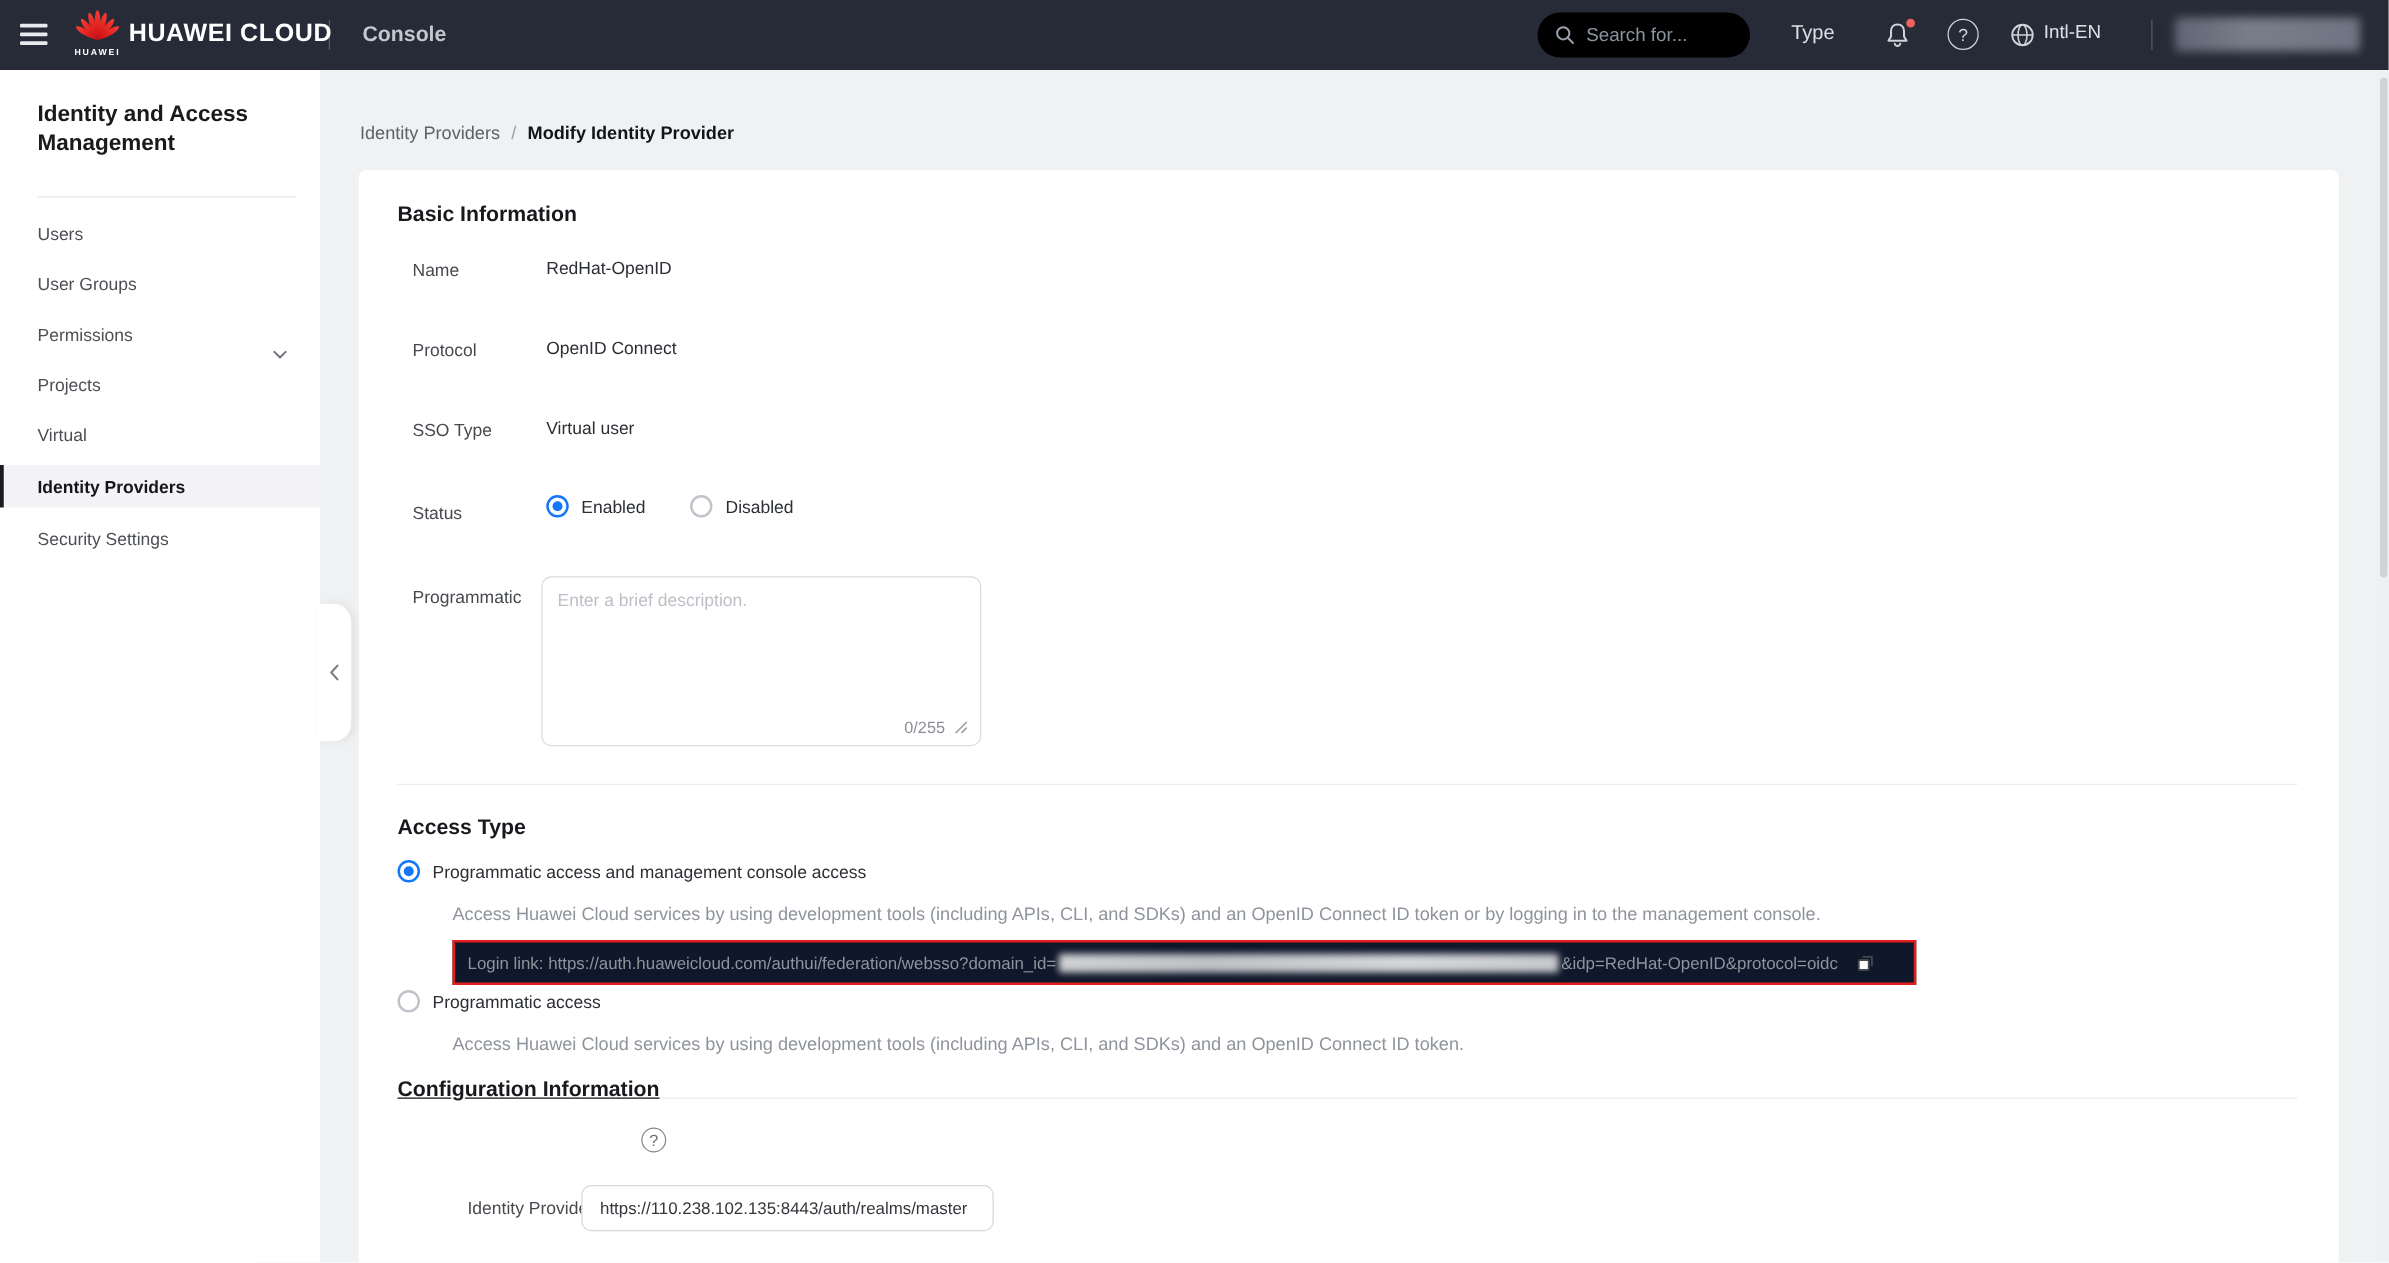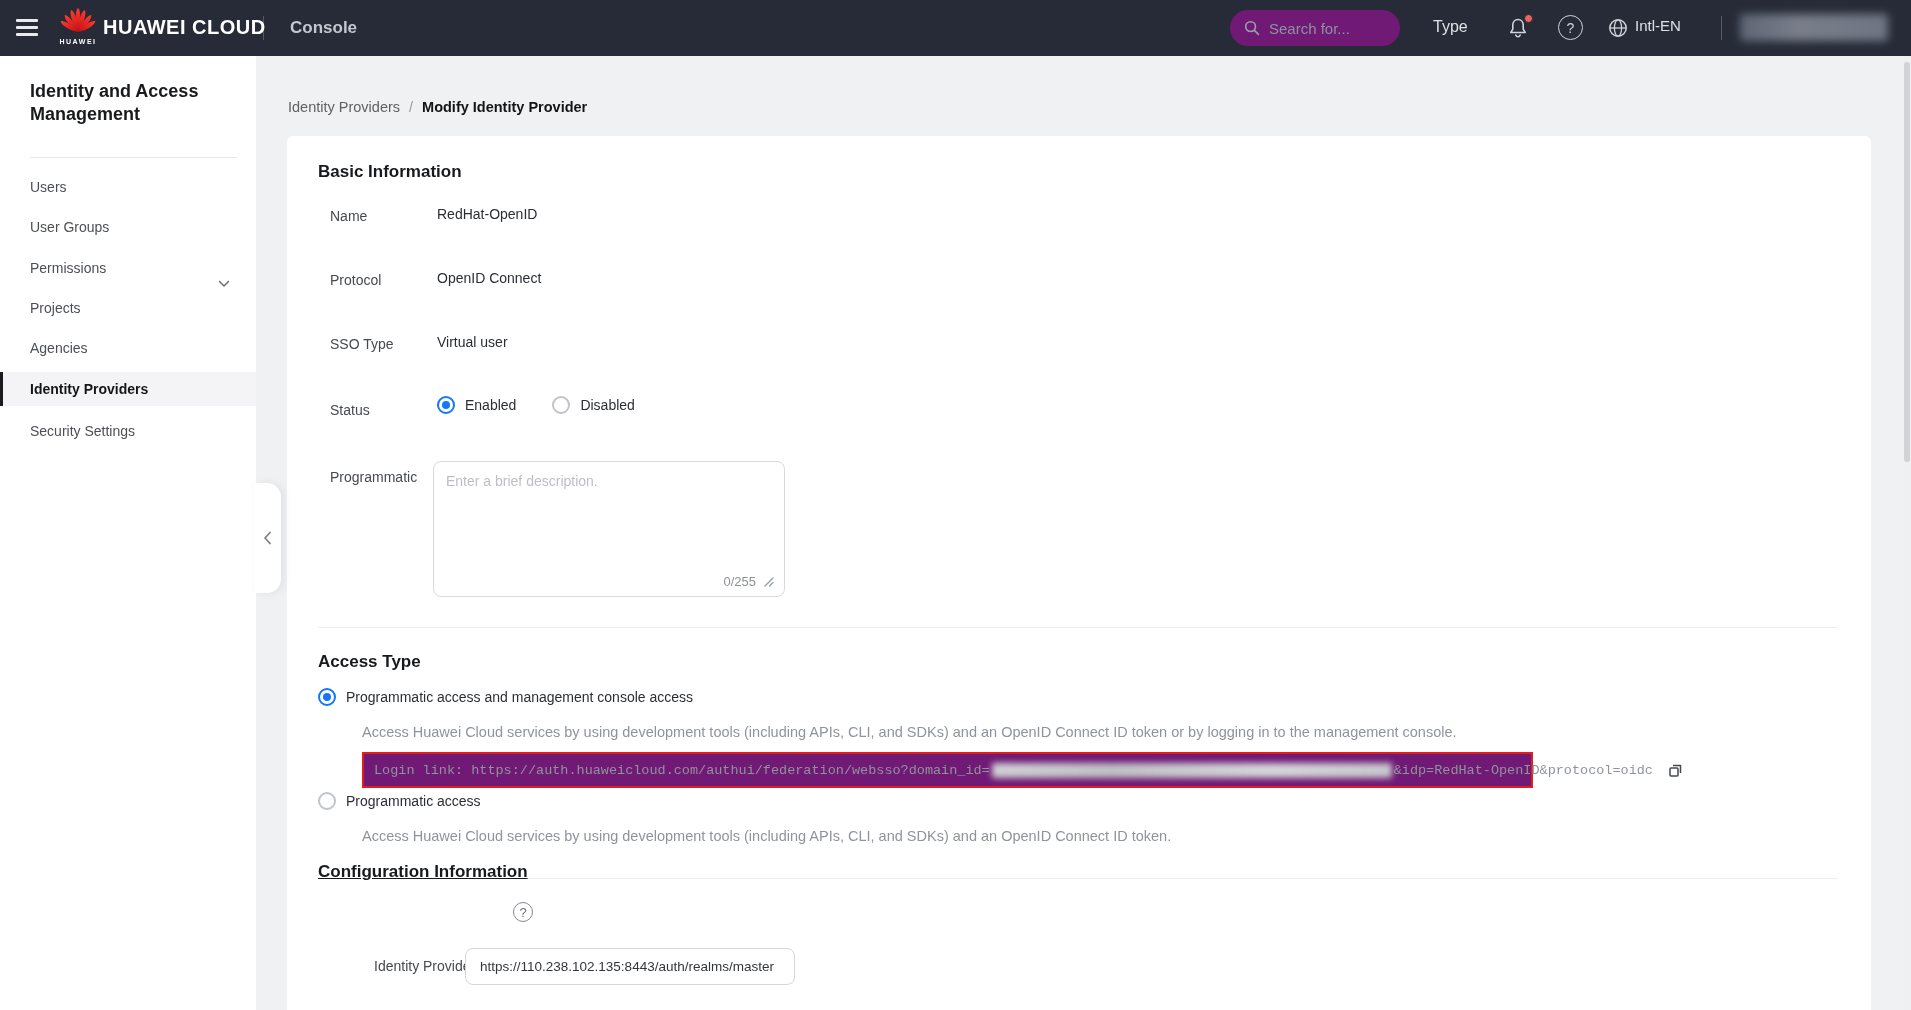--- a/index.html
+++ b/index.html
@@ -9,21 +9,21 @@
 
   
   .header { position:absolute; left:0; top:0; width:1911px; height:56px; background:#262b37; z-index:30; }
   .hamburger { position:absolute; left:16px; top:19px; width:22px; height:17px; cursor:pointer; }
   .hamburger span { display:block; height:2.5px; background:#e8eaee; border-radius:1px; margin-bottom:4.5px; }
   .logo { position:absolute; left:58px; top:6px; width:40px; text-align:center; cursor:pointer; }
   .logo-word { display:block; color:#fff; font-size:7px; font-weight:bold; letter-spacing:1.5px; margin-top:0px; }
   .brand { position:absolute; left:103px; top:16px; color:#ffffff; font-size:20px; font-weight:bold; letter-spacing:.5px; }
   .hdr-divider { position:absolute; top:16px; width:1px; height:24px; background:rgba(255,255,255,.22); }
   .console { position:absolute; left:290px; top:18px; color:#c2c7d0; font-size:17px; font-weight:bold; cursor:pointer; }
-  .search-pill { position:absolute; left:1230px; top:10px; width:170px; height:36px; background:#701a75; border-radius:18px; display:flex; align-items:center; padding:0 14px; cursor:text; }
+  .search-pill { position:absolute; left:1230px; top:10px; width:170px; height:36px; background:#000000; border-radius:18px; display:flex; align-items:center; padding:0 14px; cursor:text; }
   .search-pill svg { flex:0 0 auto; margin-right:9px; }
   .search-ph { color:#8d93a0; font-size:15px; white-space:nowrap; }
   .hdr-more { position:absolute; left:1433px; top:18px; color:#dde0e6; font-size:16px; cursor:pointer; }
   .hdr-icon { position:absolute; cursor:pointer; }
   .bell-dot { position:absolute; right:-3px; top:-2px; width:9px; height:9px; border-radius:50%; background:#f1625c; border:1.5px solid #262b37; }
   .help-circle { width:25px; height:25px; border-radius:50%; border:1.6px solid #cfd3da; color:#cfd3da; font-size:14px; display:flex; align-items:center; justify-content:center; }
   .lang { position:absolute; left:1607px; top:17px; display:flex; align-items:flex-start; gap:6px; color:#dde0e6; font-size:15px; cursor:pointer; }
   .user-blur { position:absolute; left:1740px; top:14px; width:148px; height:27px; border-radius:3px; background:linear-gradient(90deg,#6a7080,#888d99 40%,#7c8290); filter:blur(4px); opacity:.85; cursor:pointer; }
 
   
@@ -51,21 +51,21 @@
   .radio.checked { border-color:#1476f8; }
   .radio.checked::after { content:""; position:absolute; left:3px; top:3px; width:8px; height:8px; border-radius:50%; background:#1476f8; }
   .radio-row { position:absolute; display:flex; align-items:center; gap:10px; font-size:14px; color:#2b2e33; }
 
   .textarea { position:absolute; left:146px; top:325px; width:352px; height:136px; border:1px solid #d8dade; border-radius:8px; background:#fff; padding:10px 12px; cursor:text; }
   .textarea .ph { color:#bcbfc5; font-size:14px; }
   .ta-footer { position:absolute; right:10px; bottom:7px; display:flex; align-items:center; gap:7px; }
   .ta-count { font-size:13px; color:#8d9098; }
 
   .opt-desc { position:absolute; left:75px; font-size:14.5px; color:#8f939c; white-space:nowrap; }
-  .login-box { position:absolute; left:75px; top:616px; width:1171px; height:36px; border:2px solid #e11e1e; display:flex; align-items:center; padding:0 10px; background:#701a75;font-family:Liberation Mono, monospace; }
+  .login-box { position:absolute; left:75px; top:616px; width:1171px; height:36px; border:2px solid #e11e1e; display:flex; align-items:center; padding:0 10px; background:#0f172a; }
   .ll-text { font-size:13.5px; color:#8f939c; white-space:nowrap; }
   .ll-blur { display:inline-block; width:400px; height:15px; margin:0 2px; border-radius:2px; background:linear-gradient(90deg,#cfd1d4,#bfc1c5 30%,#d4d6d9 70%,#c6c8cc); filter:blur(3px); flex:0 0 auto; }
   .copy-btn { margin-left:14px; cursor:pointer; display:flex; align-items:center; }
 
   .cfg-help { position:absolute; left:226px; top:766px; width:20px; height:20px; border-radius:50%; border:1.5px solid #85888f; color:#6f7277; font-size:13px; display:flex; align-items:center; justify-content:center; cursor:pointer; }
   .url-input { position:absolute; left:178px; top:812px; width:330px; height:37px; border:1px solid #d5d7dc; border-radius:8px; background:#fff; display:flex; align-items:center; padding:0 14px; font-size:13.5px; color:#33363b; cursor:text; }
 
   
   .scroll-track { position:absolute; right:0; top:56px; width:8px; height:954px; background:#eef0f2; }
   .scroll-thumb { position:absolute; right:1px; top:6px; width:6px; height:400px; border-radius:3px; background:#d2d3d7; cursor:pointer; }
@@ -157,21 +157,21 @@
           </svg>
       </span>
     </div>
     <div class="sb-item" style="top:152px;">
       <span>User Groups</span>
     </div>
     <div class="sb-item" style="top:233px;">
       <span>Projects</span>
     </div>
     <div class="sb-item" style="top:273px;">
-      <span>Agencies</span>
+      <span>Virtual</span>
     </div>
     <div class="sb-item selected" style="top:316px; height:34px; line-height:34px;">
       <span>Identity Providers</span>
     </div>
     <div class="sb-item" style="top:356px;">
       <span>Security Settings</span>
     </div>
   </div>
 
   <div class="collapse-tab">

